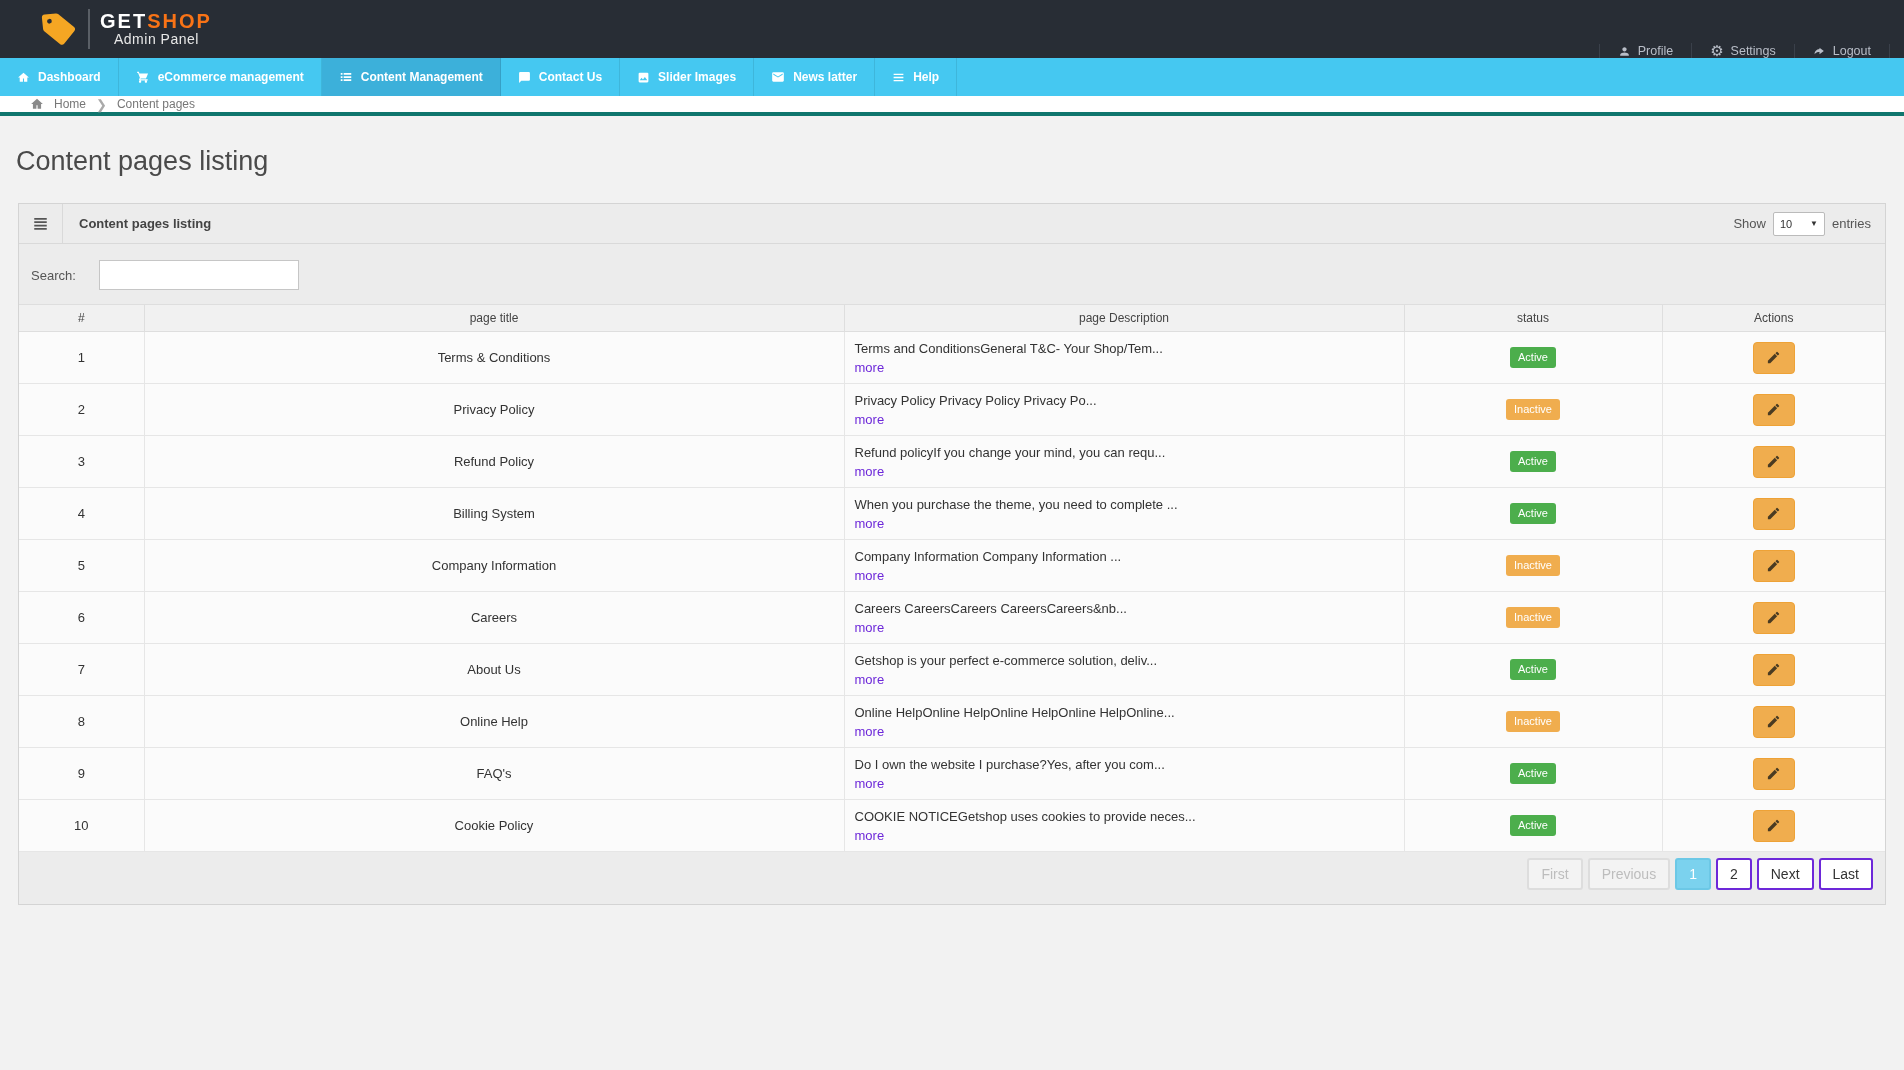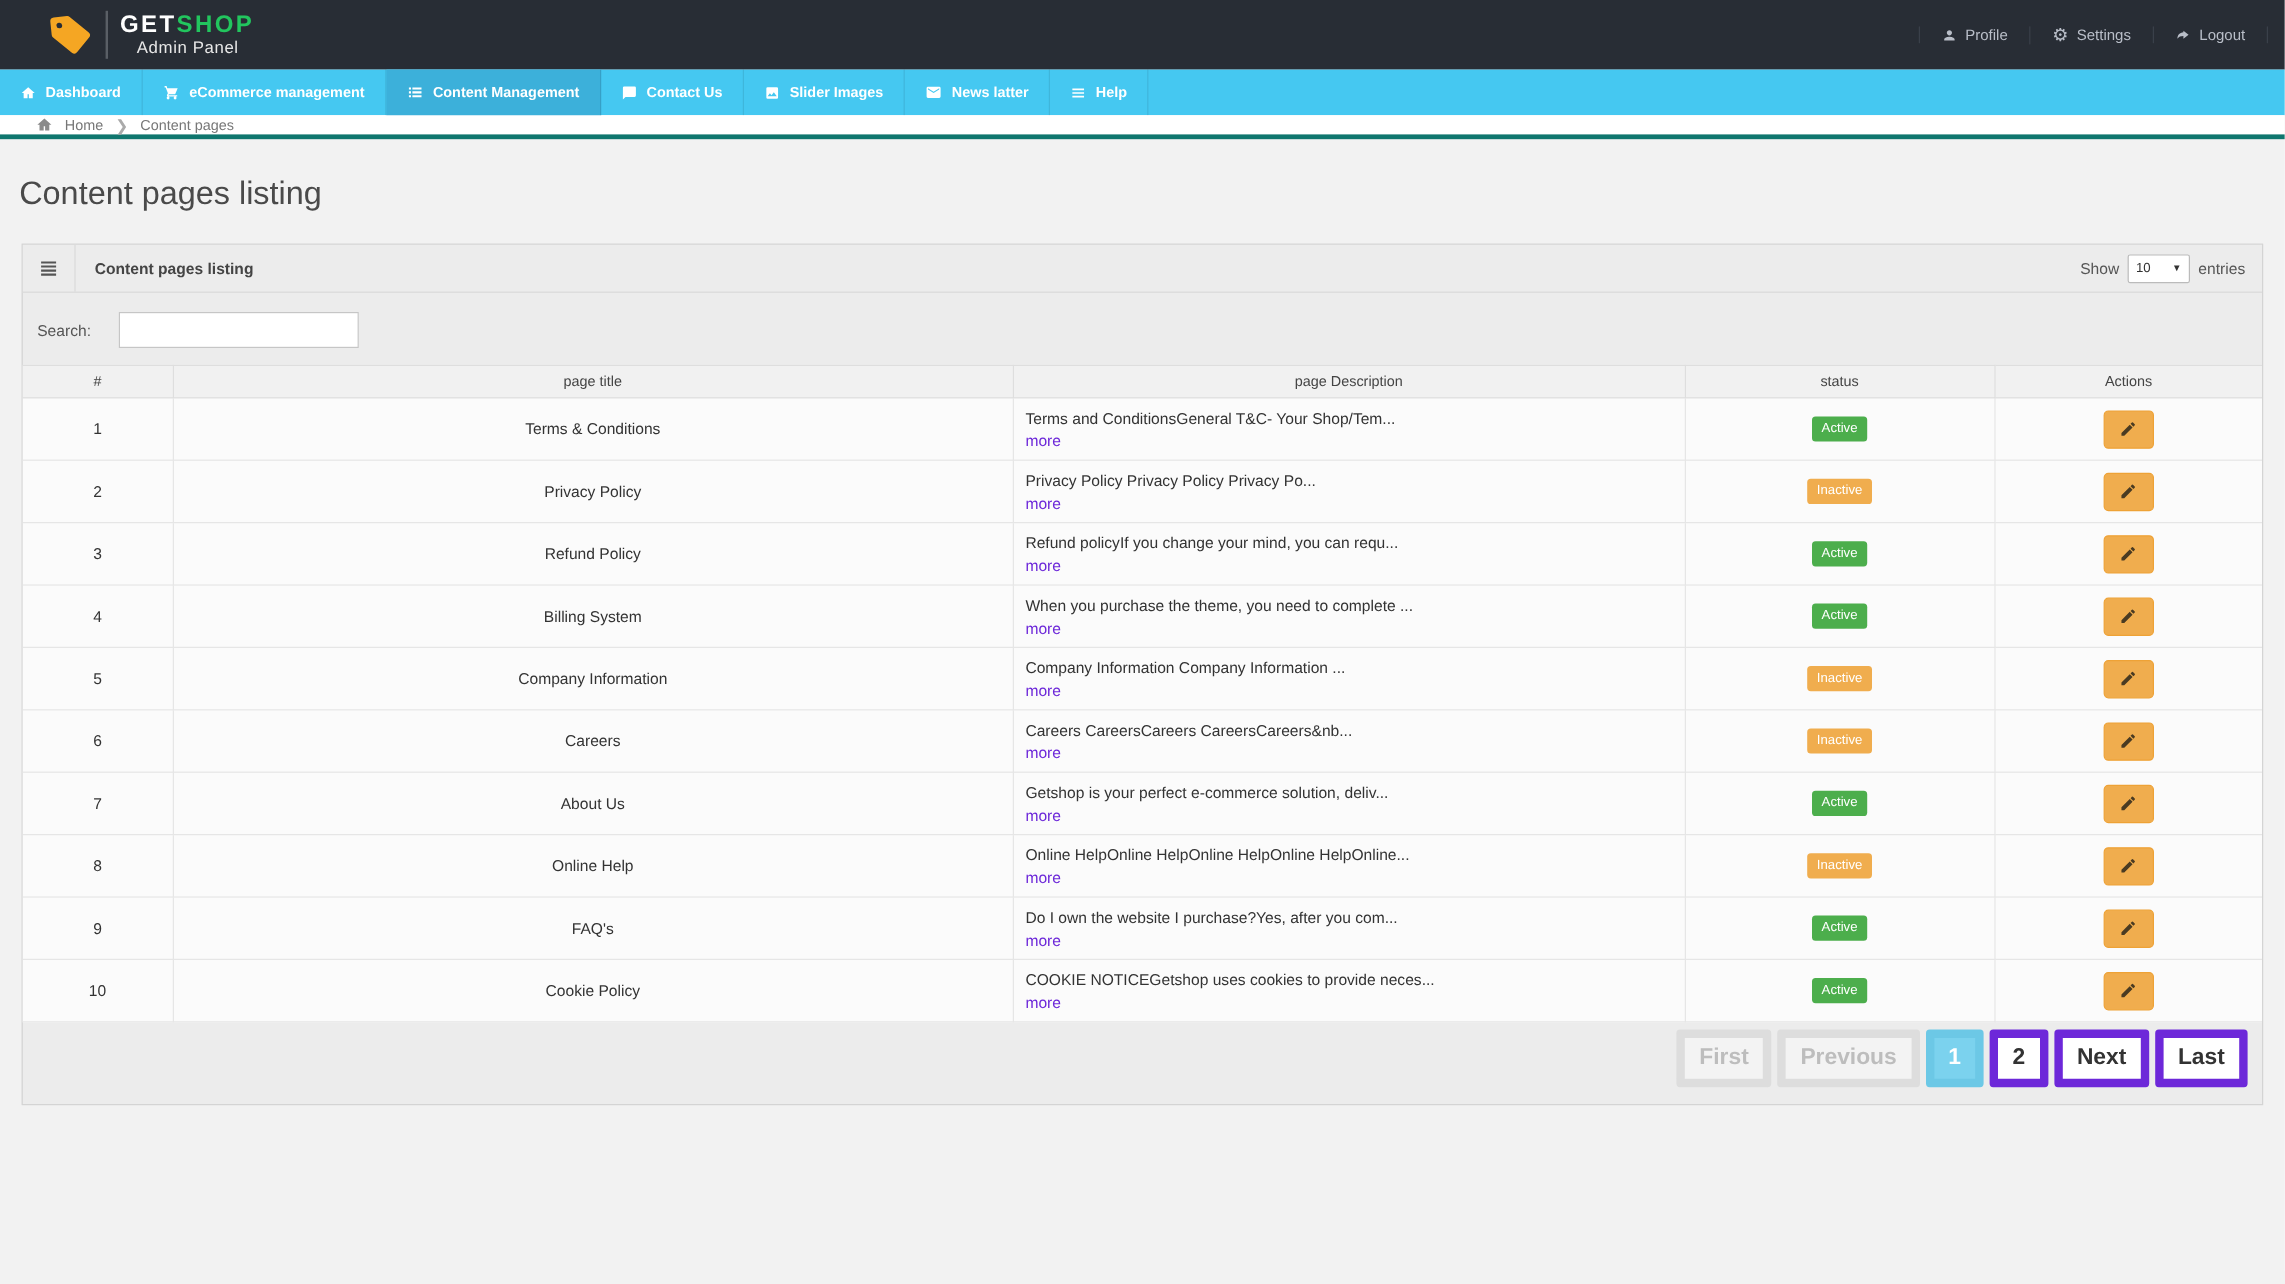--- a/index.html
+++ b/index.html
@@ -6,23 +6,23 @@
   html, body { width: 1904px; height: 1070px; overflow: hidden; }
   body { font-family: "Liberation Sans", sans-serif; background: #f2f2f2; }
 
   
   .topbar { height: 58px; background: #282d35; display: flex; align-items: stretch; justify-content: space-between; }
   .logo { display: flex; align-items: center; padding-left: 40px; gap: 10px; cursor: pointer; }
   .logo-tag { width: 38px; height: 38px; transform: rotate(-6deg); }
   .logo-sep { width: 2px; height: 40px; background: #5a5f66; }
   .logo-text { line-height: 1.05; }
   .logo-line1 { font-size: 20px; font-weight: bold; letter-spacing: 2px; color: #ffffff; }
-  .logo-line1 .shop { color: #22c55e; text-align: center; }
+  .logo-line1 .shop { color: #f97316; text-align: center; }
   .logo-line2 { font-size: 14px; color: #e8e8e8; padding-left: 14px; letter-spacing: .5px; }
-  .topmenu { display: flex; align-items: center; }
+  .topmenu { display: flex; align-items: flex-end; }
   .topmenu-item { display: flex; align-items: center; gap: 7px; padding: 0 18px; color: #b9bec8;
     font-size: 12.5px; border-left: 1px solid #3a404a; cursor: pointer; }
   .topmenu-item:last-child { border-right: 1px solid #3a404a; margin-right: 14px; }
   .topmenu-item svg { fill: #b9bec8; }
   .gear-glyph { font-size: 15px; line-height: 1; }
 
   
   .navbar { height: 38px; background: #45c8f1; display: flex; align-items: stretch; }
   .nav-item { display: flex; align-items: center; gap: 8px; padding: 0 17px; color: #fff;
     font-size: 12px; font-weight: bold; border-right: 1px solid rgba(0,0,0,0.09); cursor: pointer; }
@@ -83,22 +83,22 @@
   .badge { display: inline-block; padding: 4px 8px 5px; font-size: 11px; color: #fff; border-radius: 3px; }
   .badge[data-status="Active"]   { background: #4cae4c; }
   .badge[data-status="Inactive"] { background: #f0ad4e; }
   .edit-btn { display: inline-flex; align-items: center; justify-content: center; width: 42px; height: 32px;
     background: #f0ad4e; border: 1px solid #eea236; border-radius: 4px; cursor: pointer; }
   .edit-btn svg { fill: #4a3b22; }
 
   
   .table-summary { padding: 8px 0 0 8px; font-size: 13px; color: #444; }
   .pagination-row { display: flex; justify-content: flex-end; padding: 6px 12px 14px 0; }
-  .page-btn { margin-left: 5px; padding: 6px 12px; font-size: 19px; border-radius: 3px;
-    border: 7px solid #6d28d9; background: #fff; color: #333; cursor: pointer; font-weight: bold; }
+  .page-btn { margin-left: 5px; padding: 6px 12px; font-size: 14px; border-radius: 3px;
+    border: 2px solid #6d28d9; background: #fff; color: #333; cursor: pointer; }
   .page-btn[data-state="disabled"] { color: #bdbdbd; background: #f3f3f3; border-color: #ddd; }
   .page-btn[data-state="active"] { background: #7bd2ee; border-color: #6cc8e6; color: #fff; }
 </style>
 </head>
 <body>
 
 <div class="topbar">
   <div class="logo">
     <svg class="logo-tag" viewBox="0 0 24 24">
       <path fill="#f5a623" d="M21.41 11.58l-9-9A2 2 0 0 0 11 2H4a2 2 0 0 0-2 2v7c0 .55.22 1.05.59 1.42l9 9a2 2 0 0 0 2.82 0l7-7a2 2 0 0 0 0-2.84zM6.5 8A1.5 1.5 0 1 1 8 6.5 1.5 1.5 0 0 1 6.5 8z"></path>

